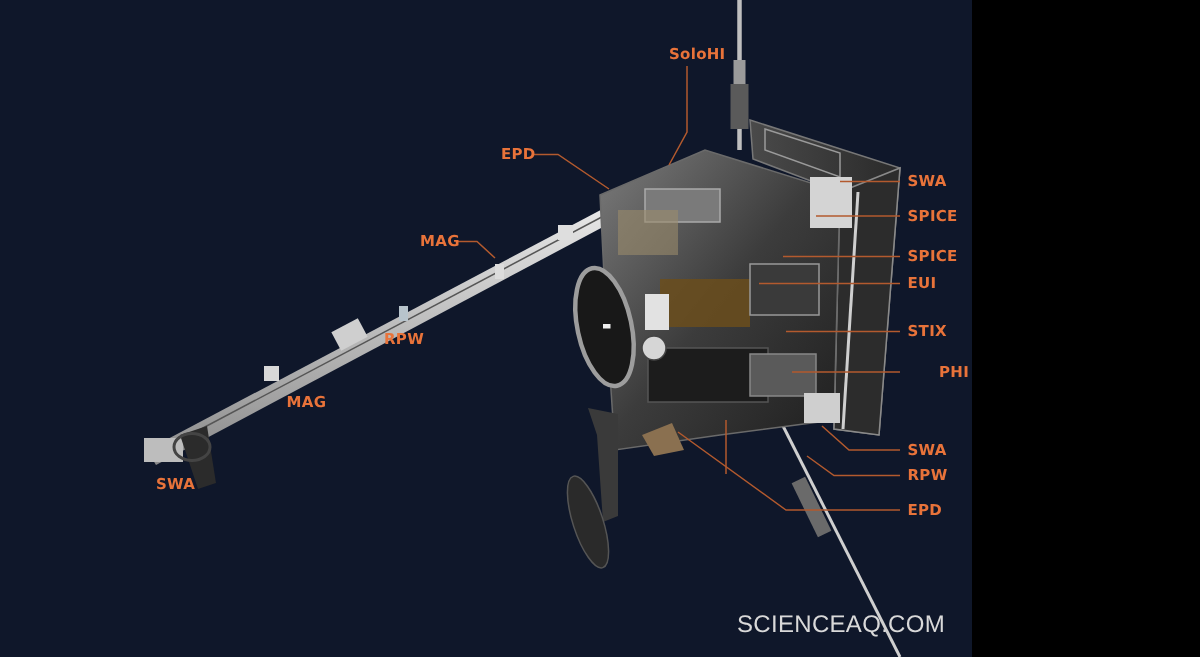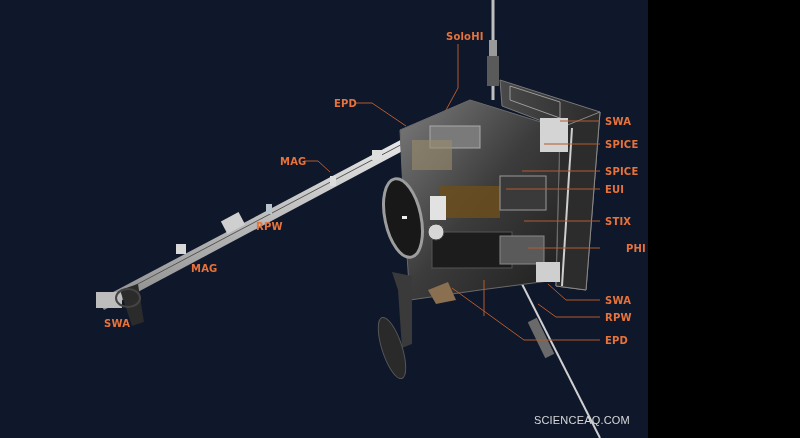--- a/index.html
+++ b/index.html
@@ -3,21 +3,21 @@
 <meta charset="utf-8">
 <style>
   html, body { margin: 0; padding: 0; background: #000; }
   body { width: 800px; height: 438px; overflow: hidden; position: relative;
          font-family: "DejaVu Sans", sans-serif; }
   #stage { position: absolute; left: 0; top: 0; width: 648px; height: 438px; background: #0f172a; text-align: right; }
   svg#art { position: absolute; left: 0; top: 0; }
   .lbl { position: absolute; font-family: "DejaVu Sans", sans-serif; font-weight: bold;
          font-size: 10px; letter-spacing: 0.2px; white-space: nowrap; line-height: 12px; }
   .wm { position: absolute; right: 18px; bottom: 12px; font-family: "Liberation Sans", sans-serif;
-        font-size: 11px; color: #d9d9d9; letter-spacing: 0.2px; margin-top: 21px; }
+        font-size: 16px; color: #d9d9d9; letter-spacing: 0.2px; margin-top: 21px; }
 </style>
 </head>
 <body>
 
 <div id="stage">
   <svg id="art" width="800" height="438" viewBox="0 0 800 438">
     <defs>
       <linearGradient id="boomG" x1="0" y1="0" x2="0" y2="1">
         <stop offset="0" stop-color="#e9e9e9"></stop>
         <stop offset="1" stop-color="#8a8a8a"></stop>

